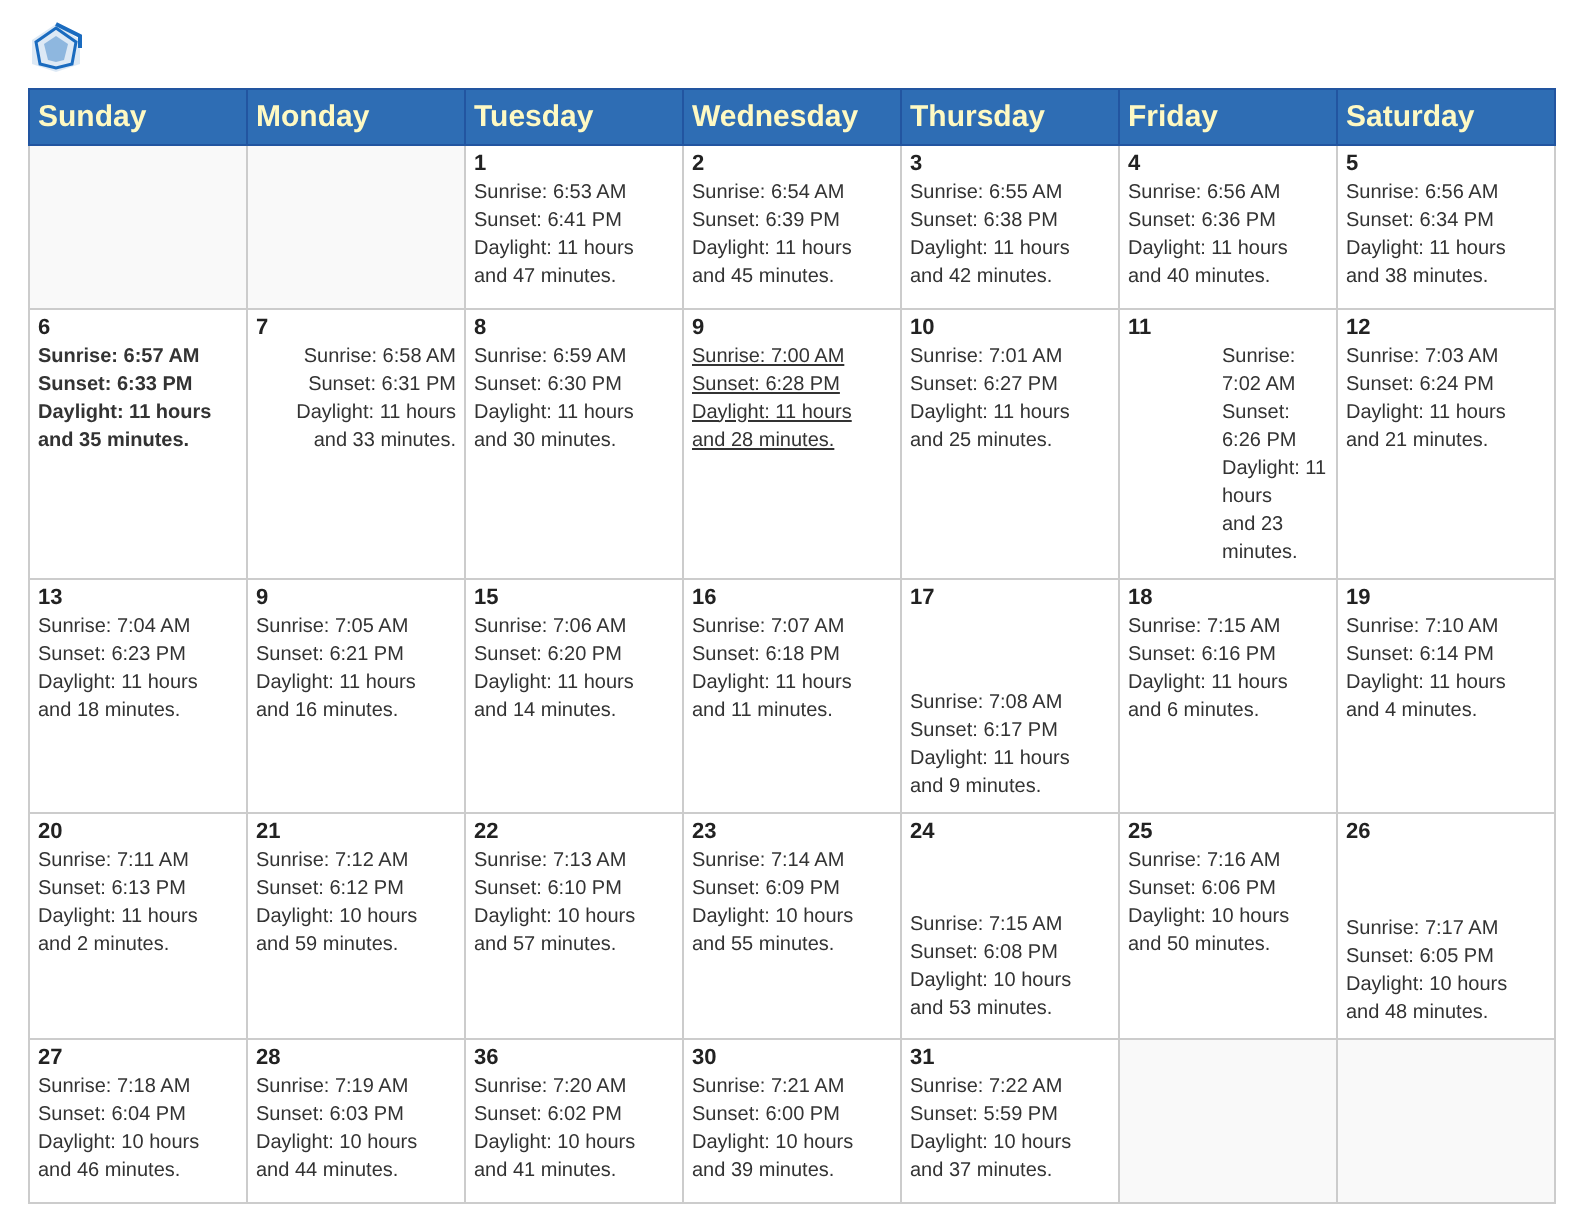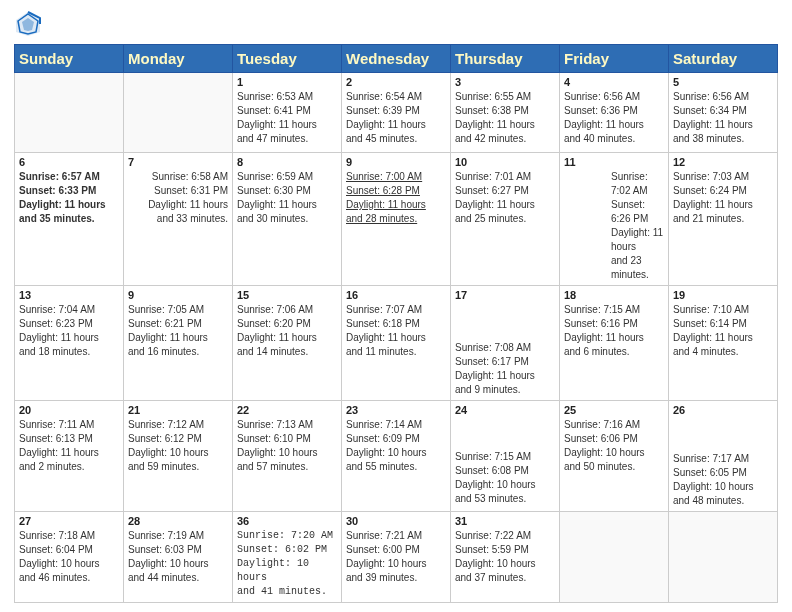--- a/index.html
+++ b/index.html
@@ -334,21 +334,21 @@
           </td>
           <td>
             <span class="day-num">28</span>
             <div class="day-info" style="white-space: pre-line;">Sunrise: 7:19 AM
 Sunset: 6:03 PM
 Daylight: 10 hours
 and 44 minutes.</div>
           </td>
           <td>
             <span class="day-num">36</span>
-            <div class="day-info" style="white-space: pre-line; font-family: Liberation Mono, monospace;">Sunrise: 7:20 AM
+            <div class="day-info" style="white-space: pre-line;">Sunrise: 7:20 AM
 Sunset: 6:02 PM
 Daylight: 10 hours
 and 41 minutes.</div>
           </td>
           <td>
             <span class="day-num">30</span>
             <div class="day-info" style="white-space: pre-line;">Sunrise: 7:21 AM
 Sunset: 6:00 PM
 Daylight: 10 hours
 and 39 minutes.</div>

